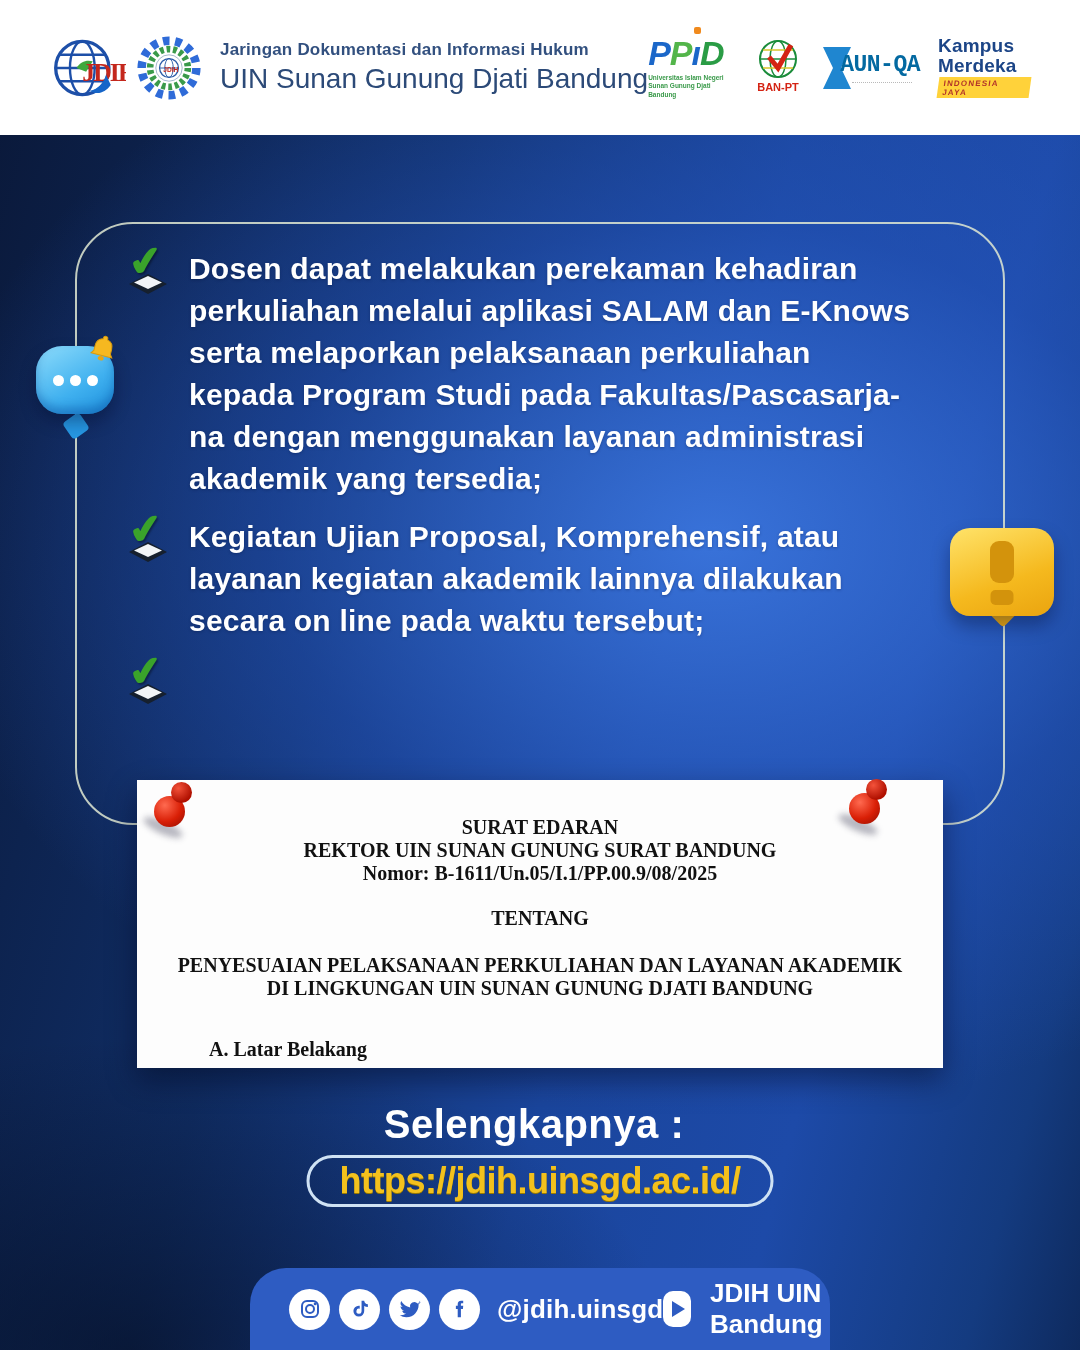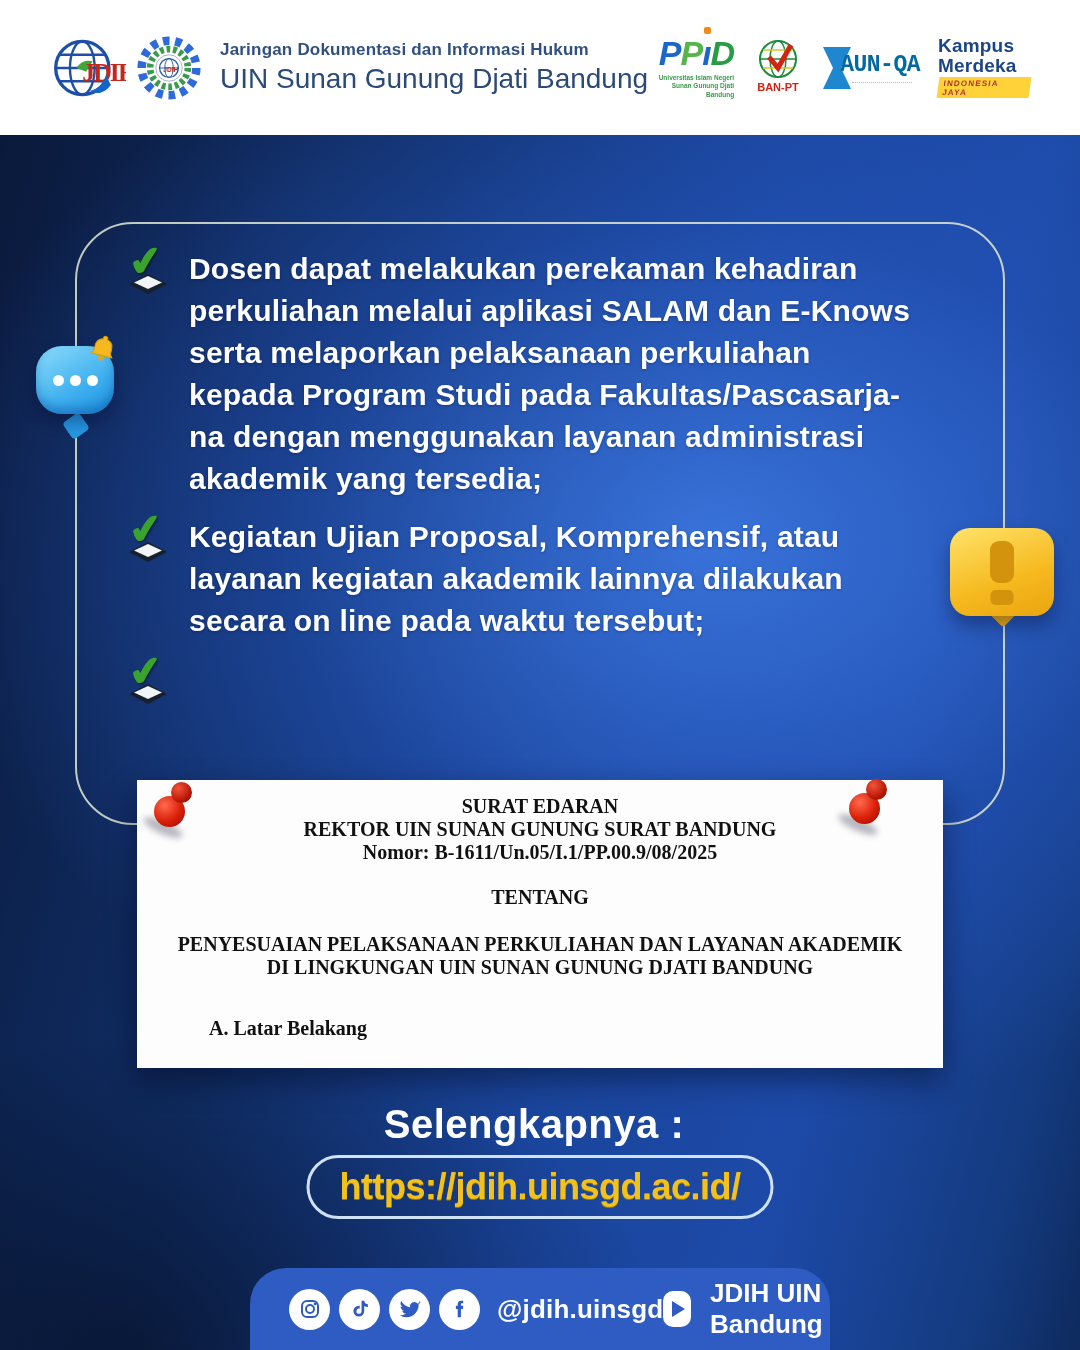--- a/index.html
+++ b/index.html
@@ -13,21 +13,21 @@
       linear-gradient(105deg,#0a1838 0%,#102e66 34%,#1a459c 58%,#1d4aa8 76%,#143b80 92%,#0e2a5e 100%);
   }
   
   .header{ position:absolute; left:0; top:0; width:1080px; height:135px; background:#ffffff;
            display:flex; align-items:center; justify-content:space-between; padding:0 50px; }
   .brand{ display:flex; align-items:center; gap:10px; }
   .brand-text{ margin-left:8px; color:#32507f; }
   .brand-line1{ font-size:17px; font-weight:700; letter-spacing:.2px; }
   .brand-line2{ font-size:28px; font-weight:400; color:#2c4a78; margin-top:3px; }
   .partners{ display:flex; align-items:center; gap:18px; }
-  .ppid{ text-align:right; width:86px; }
+  .ppid{ text-align:left; width:86px; }
   .ppid-word{ font-size:34px; font-weight:700; font-style:italic; letter-spacing:-1px; line-height:1; position:relative; }
   .ppid-word .c1{ color:#1b67c9; } .ppid-word .c2{ color:#53b54a; }
   .ppid-word .c3{ color:#1b67c9; position:relative; }
   .ppid-word .c3::before{ content:""; position:absolute; top:-7px; left:2px; width:7px; height:7px; background:#f08a1d; border-radius:2px; }
   .ppid-word .c4{ color:#2a9c45; }
   .ppid-sub{ font-size:6.5px; color:#3a9a4a; font-weight:700; line-height:1.3; margin-top:4px; }
   .banpt{ text-align:center; }
   .aunqa{ display:flex; align-items:center; }
   .aunqa-text{ font-family:Liberation Mono, monospace; font-weight:700; font-size:23px; color:#0369a1; margin-left:-12px; letter-spacing:-.5px; }
   .aunqa-sub{ height:5px; width:60px; border-bottom:1.5px dotted #b9b9b9; }
@@ -68,37 +68,37 @@
               background:#d3930c; border-radius:9px; }
   .alert-dotsq{ position:absolute; left:50%; transform:translateX(-50%); bottom:11px; width:23px; height:15px;
               background:#d3930c; border-radius:5px; }
   .alert-tail{ position:absolute; bottom:-7px; left:42px; width:22px; height:22px; background:#f0ae14;
               transform:rotate(45deg); border-radius:4px; z-index:-1; }
   
   .paper{ position:absolute; left:137px; top:780px; width:806px; height:288px; background:#fdfdfd; z-index:3;
           box-shadow:0 12px 28px rgba(0,5,25,.45); font-family:"Liberation Serif", serif; color:#111;
           text-align:center; }
   .doc-line{ font-weight:700; font-size:20px; line-height:23px; }
-  .doc-title1{ padding-top:15px; }
+  .doc-title1{ padding-top:36px; }
   .doc-tentang{ margin-top:22px; }
   .doc-subject{ margin-top:24px; }
   .doc-section{ text-align:left; margin:38px 0 0 72px; }
   .pin{ position:absolute; width:48px; height:54px; z-index:4; }
   .pin-left{ left:150px; top:782px; }
   .pin-right{ left:845px; top:779px; }
   .pin-shadow{ position:absolute; bottom:2px; left:-8px; width:42px; height:13px; background:rgba(15,15,45,.30);
                border-radius:50%; transform:rotate(24deg); filter:blur(3px); }
   .pin-head{ position:absolute; top:14px; left:4px; width:31px; height:31px; border-radius:50%;
              background:radial-gradient(circle at 35% 30%, #ff6a50, #d91f06 55%, #8f0d00 100%); }
   .pin-knob{ position:absolute; top:0; left:21px; width:21px; height:21px; border-radius:50%;
              background:radial-gradient(circle at 35% 30%, #f3523a, #b01000 70%); }
   
   .cta-label{ position:absolute; left:0; top:1102px; width:1068px; text-align:center; color:#ffffff;
               font-size:40px; font-weight:700; letter-spacing:.5px; }
-  .cta-pill{ position:absolute; left:50%; transform:translateX(-50%); top:1155px; height:64px; min-width:456px;
+  .cta-pill{ position:absolute; left:50%; transform:translateX(-50%); top:1155px; height:52px; min-width:456px;
              border:3px solid #cfe2f4; border-radius:34px; display:flex; align-items:center; justify-content:center;
              padding:0 30px; text-decoration:none; }
   .cta-url{ color:#f3c11d; font-size:36px; font-weight:700; letter-spacing:-.5px;
             text-shadow:0 1px 0 #9a7a00; }
   
   .footer-bar{ position:absolute; left:250px; top:1268px; width:580px; height:82px; background:#2e5cc2;
                border-radius:36px 36px 0 0; display:flex; align-items:center; justify-content:space-between;
                padding:0 39px; z-index:2; }
   .footer-group{ display:flex; align-items:center; gap:9px; }
   .sic{ width:41px; height:41px; border-radius:50%; background:#ffffff; display:flex; align-items:center; justify-content:center; }

